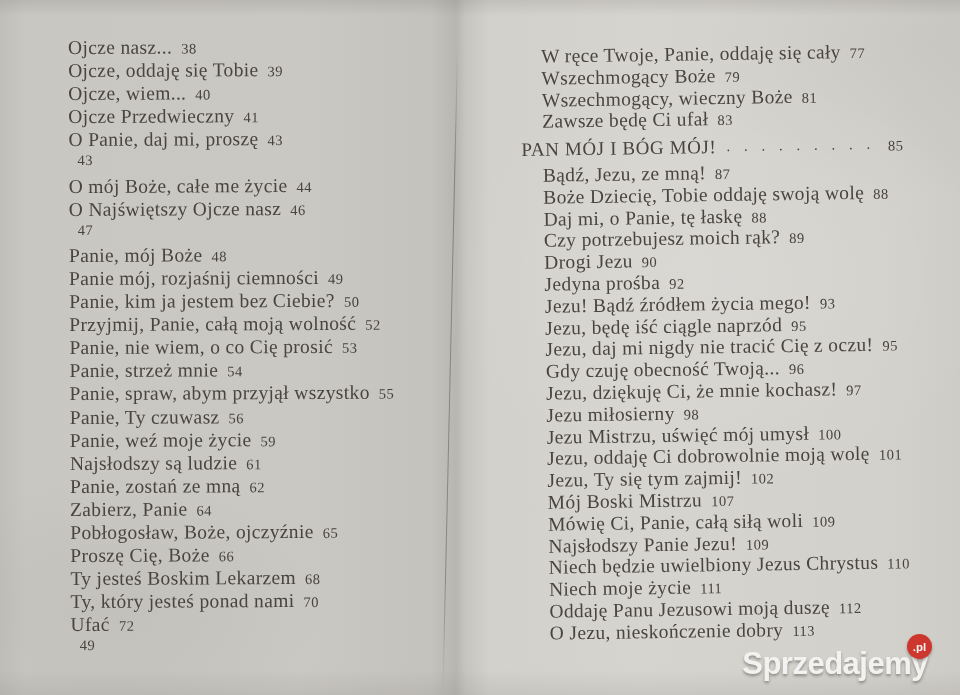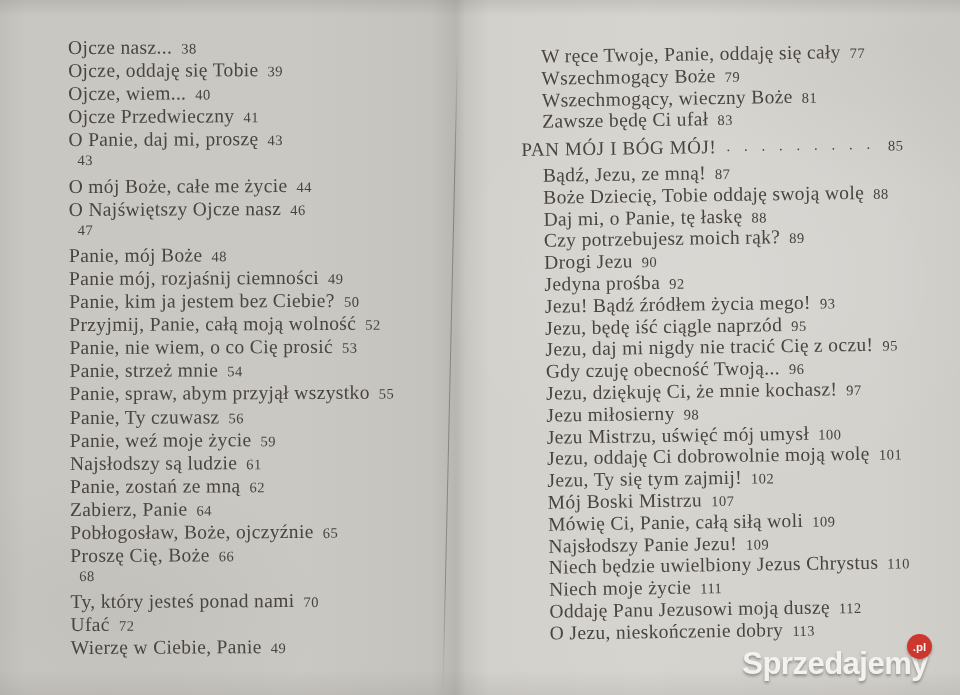--- a/index.html
+++ b/index.html
@@ -167,32 +167,32 @@
       </div>
         <div class="row">
         <span class="title">Pobłogosław, Boże, ojczyźnie</span>
         <span class="pagenum">65</span>
       </div>
         <div class="row">
         <span class="title">Proszę Cię, Boże</span>
         <span class="pagenum">66</span>
       </div>
         <div class="row">
+        <span class="title">Ty jesteś Boskim Lekarzem</span>
         <span class="pagenum">68</span>
       </div>
         <div class="row">
         <span class="title">Ty, który jesteś ponad nami</span>
         <span class="pagenum">70</span>
       </div>
         <div class="row">
         <span class="title">Ufać</span>
         <span class="pagenum">72</span>
       </div>
         <div class="row">
-        <span class="title">Wierzę w Ciebie, Panie</span>
         <span class="pagenum">49</span>
       </div>
       </div>
   </div>
 
   <div class="page page-right">
     <div>
 
     <div class="row indent">
         <span class="title">W ręce Twoje, Panie, oddaję się cały</span>

